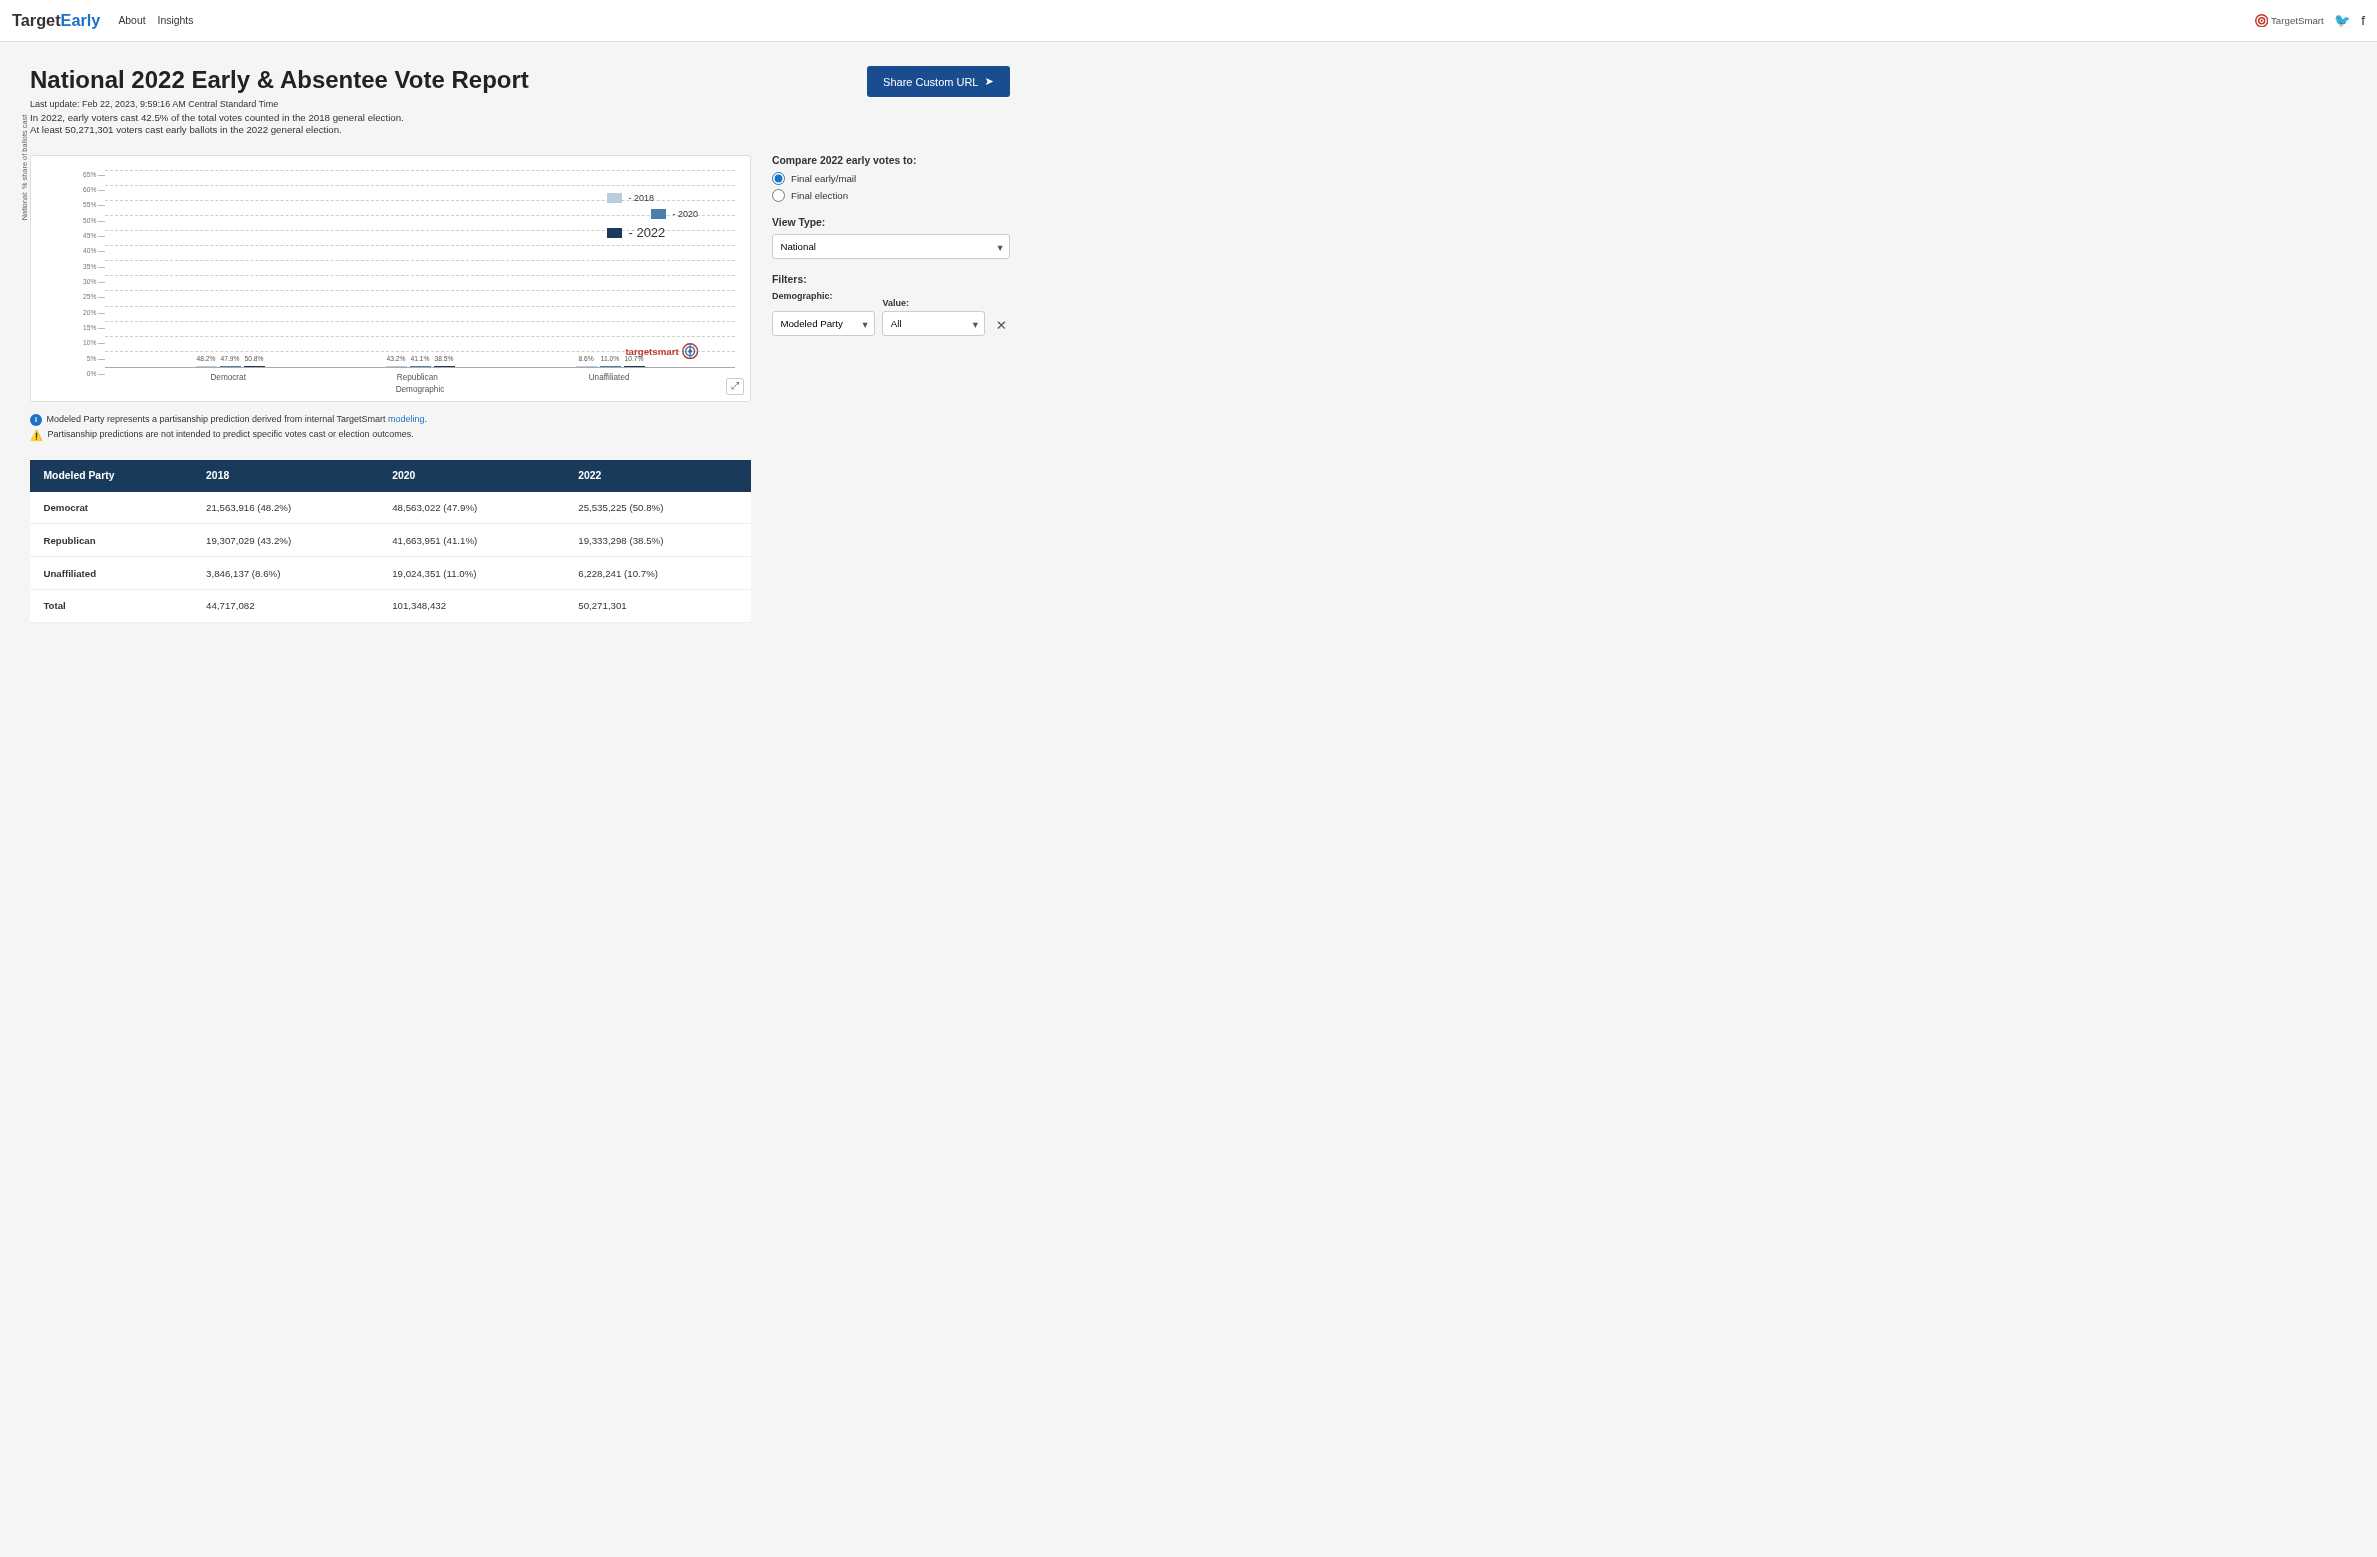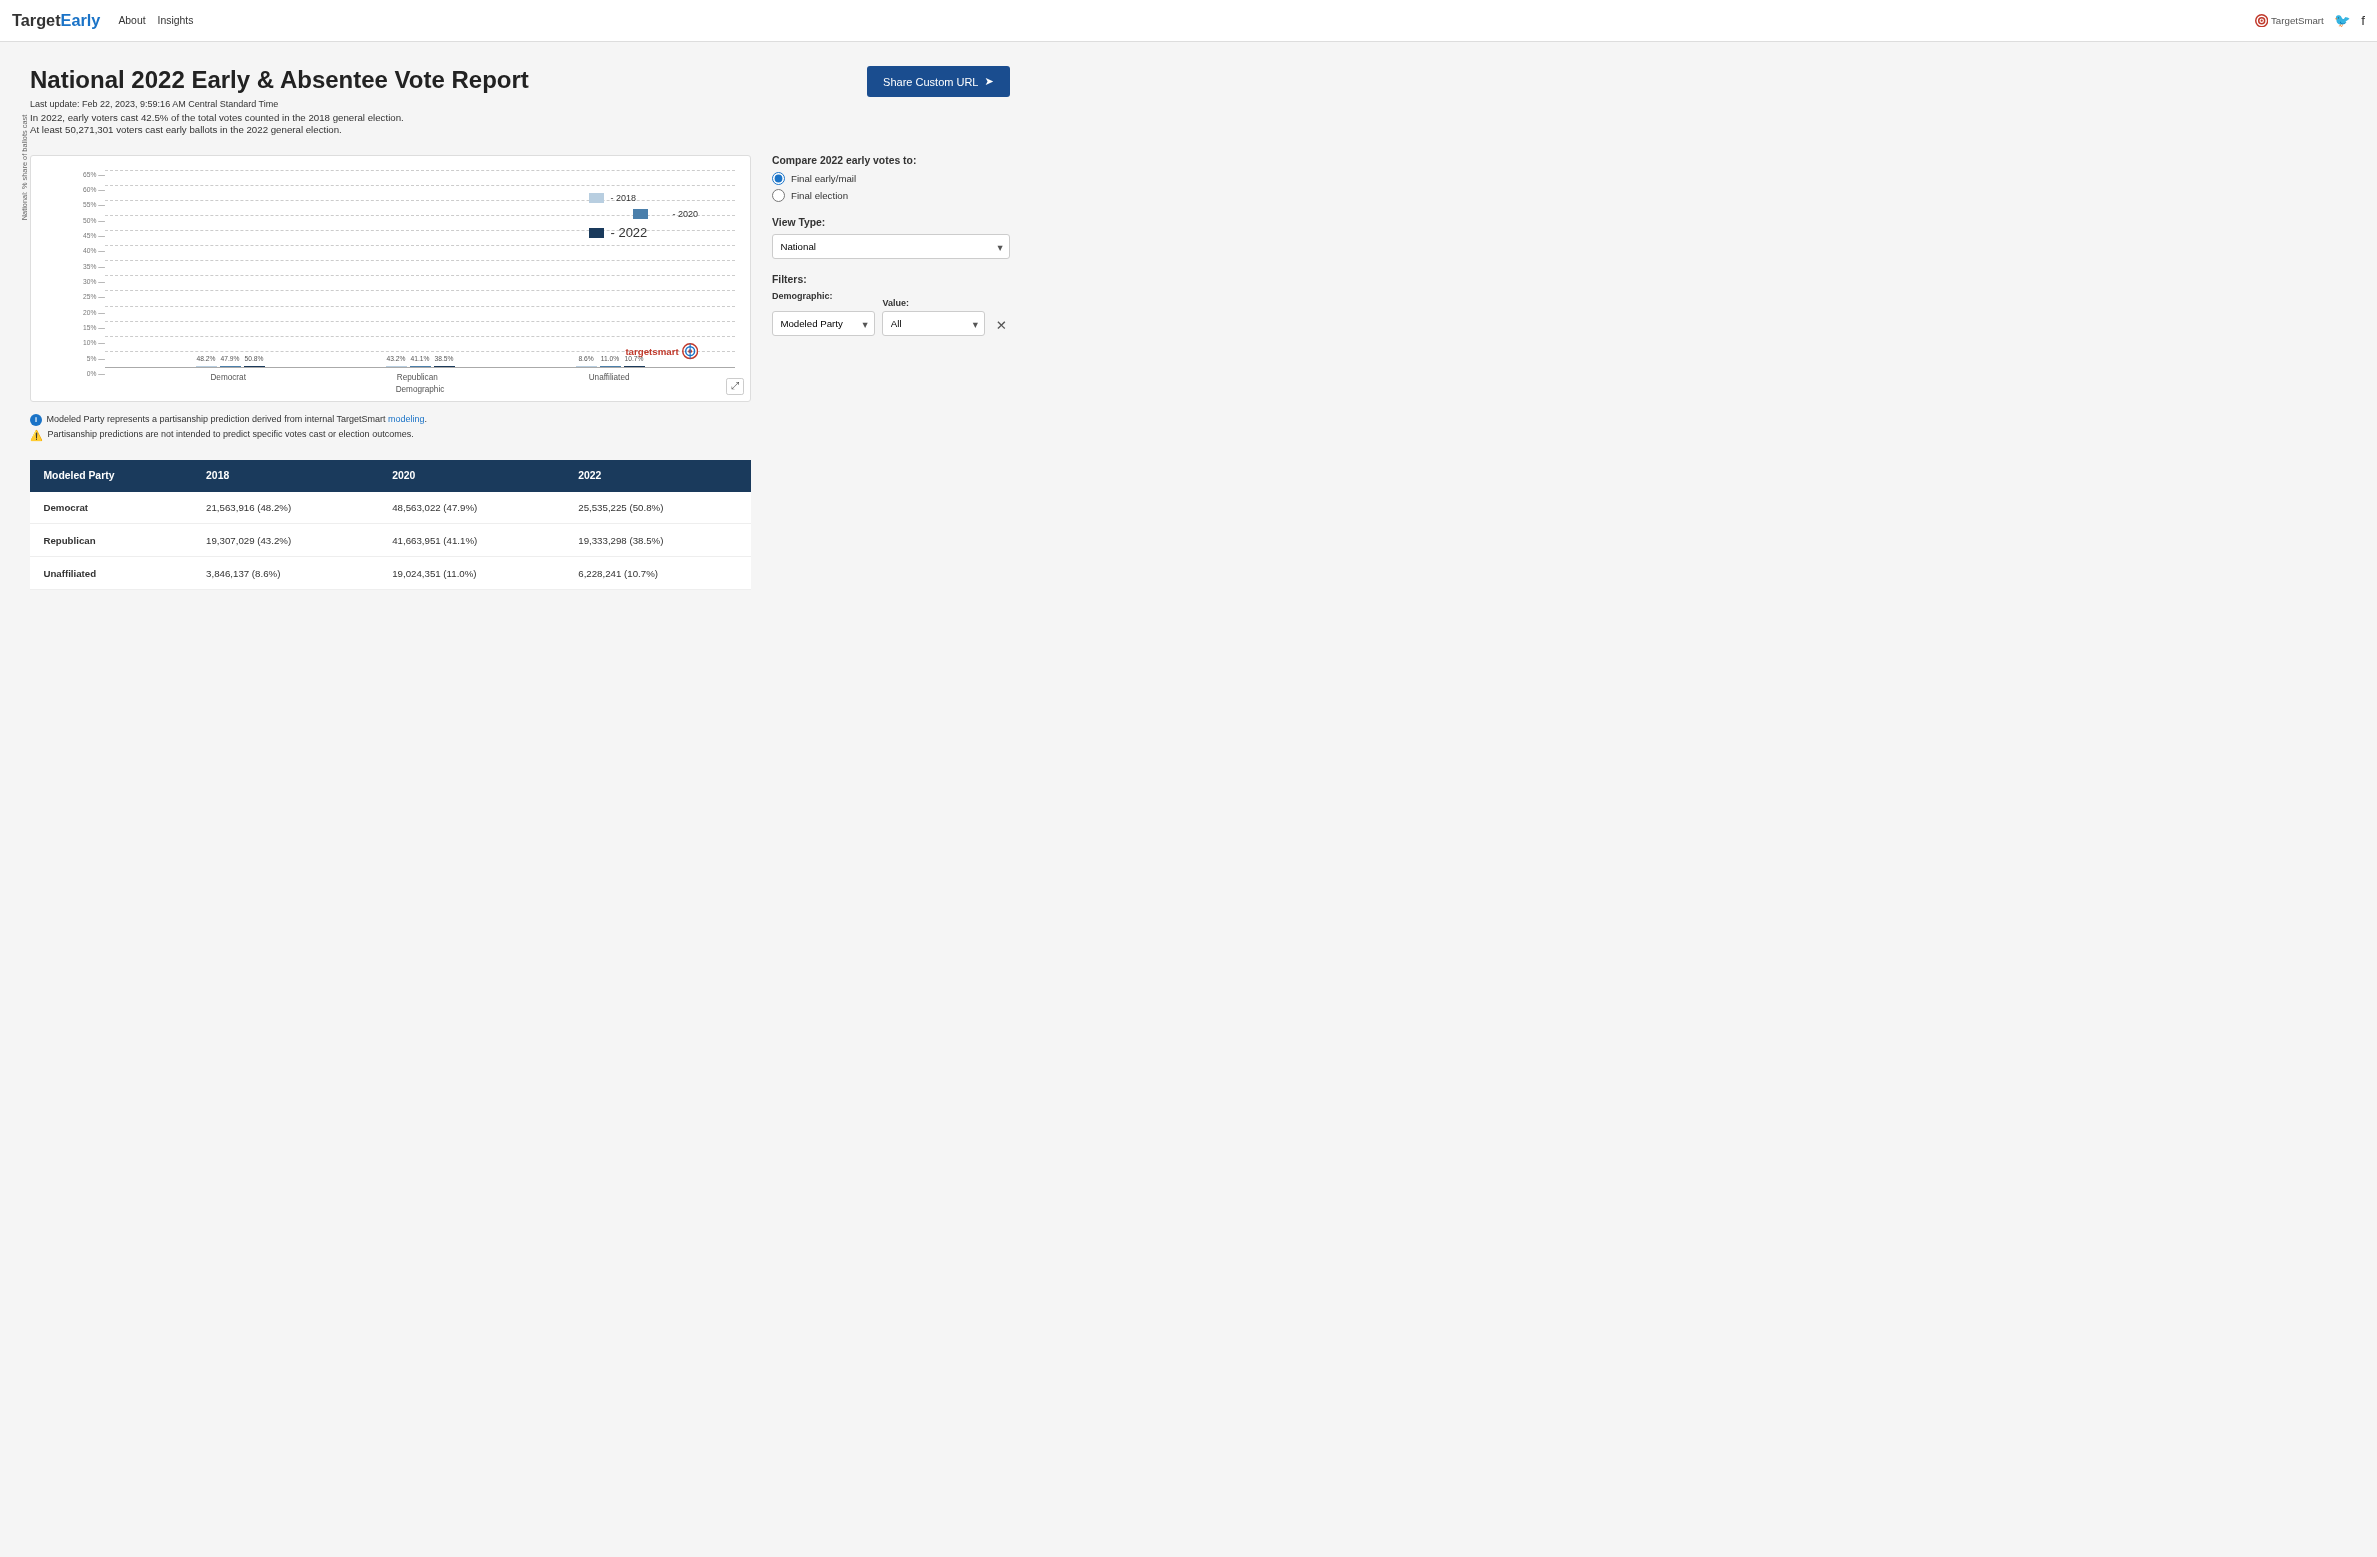--- a/index.html
+++ b/index.html
@@ -244,21 +244,21 @@
                   </div>
                 </div>
 
               </div>
 
               <div style="position:absolute;right:37px;top:22px;display:flex;flex-direction:column;gap:6px;">
                 <div style="display:flex;align-items:center;gap:6px;">
                   <div style="width:15px;height:10.4px;background:#b8cee0;"></div>
                   <span style="font-size:9px;">- 2018</span>
                 </div>
-                <div style="display:flex;align-items:center;gap:24px;padding-left:44px;">
+                <div style="display:flex;align-items:center;gap:6px;padding-left:44px;">
                   <div style="width:15px;height:10.4px;background:#4a7fab;"></div>
                   <span style="font-size:9px;">- 2020</span>
                 </div>
                 <div style="display:flex;align-items:center;gap:6px;">
                   <div style="width:15px;height:10.4px;background:#1a3a5c;"></div>
                   <span style="font-size:13px;">- 2022</span>
                 </div>
               </div>
 
               <div style="position:absolute;bottom:7.4px;right:37px;display:flex;align-items:center;gap:3px;">
@@ -319,20 +319,26 @@
             <td>19,307,029 (43.2%)</td>
             <td>41,663,951 (41.1%)</td>
             <td>19,333,298 (38.5%)</td>
           </tr>
           <tr>
             <td>Unaffiliated</td>
             <td>3,846,137 (8.6%)</td>
             <td>19,024,351 (11.0%)</td>
             <td>6,228,241 (10.7%)</td>
           </tr>
+          <tr>
+            <td>Total</td>
+            <td>44,717,082</td>
+            <td>101,348,432</td>
+            <td>50,271,301</td>
+          </tr>
         </tbody>
       </table>
 
     </div>
 
     <div class="sidebar">
 
       <div class="sidebar-section">
         <div class="sidebar-label">Compare 2022 early votes to:</div>
         <div class="radio-group">

